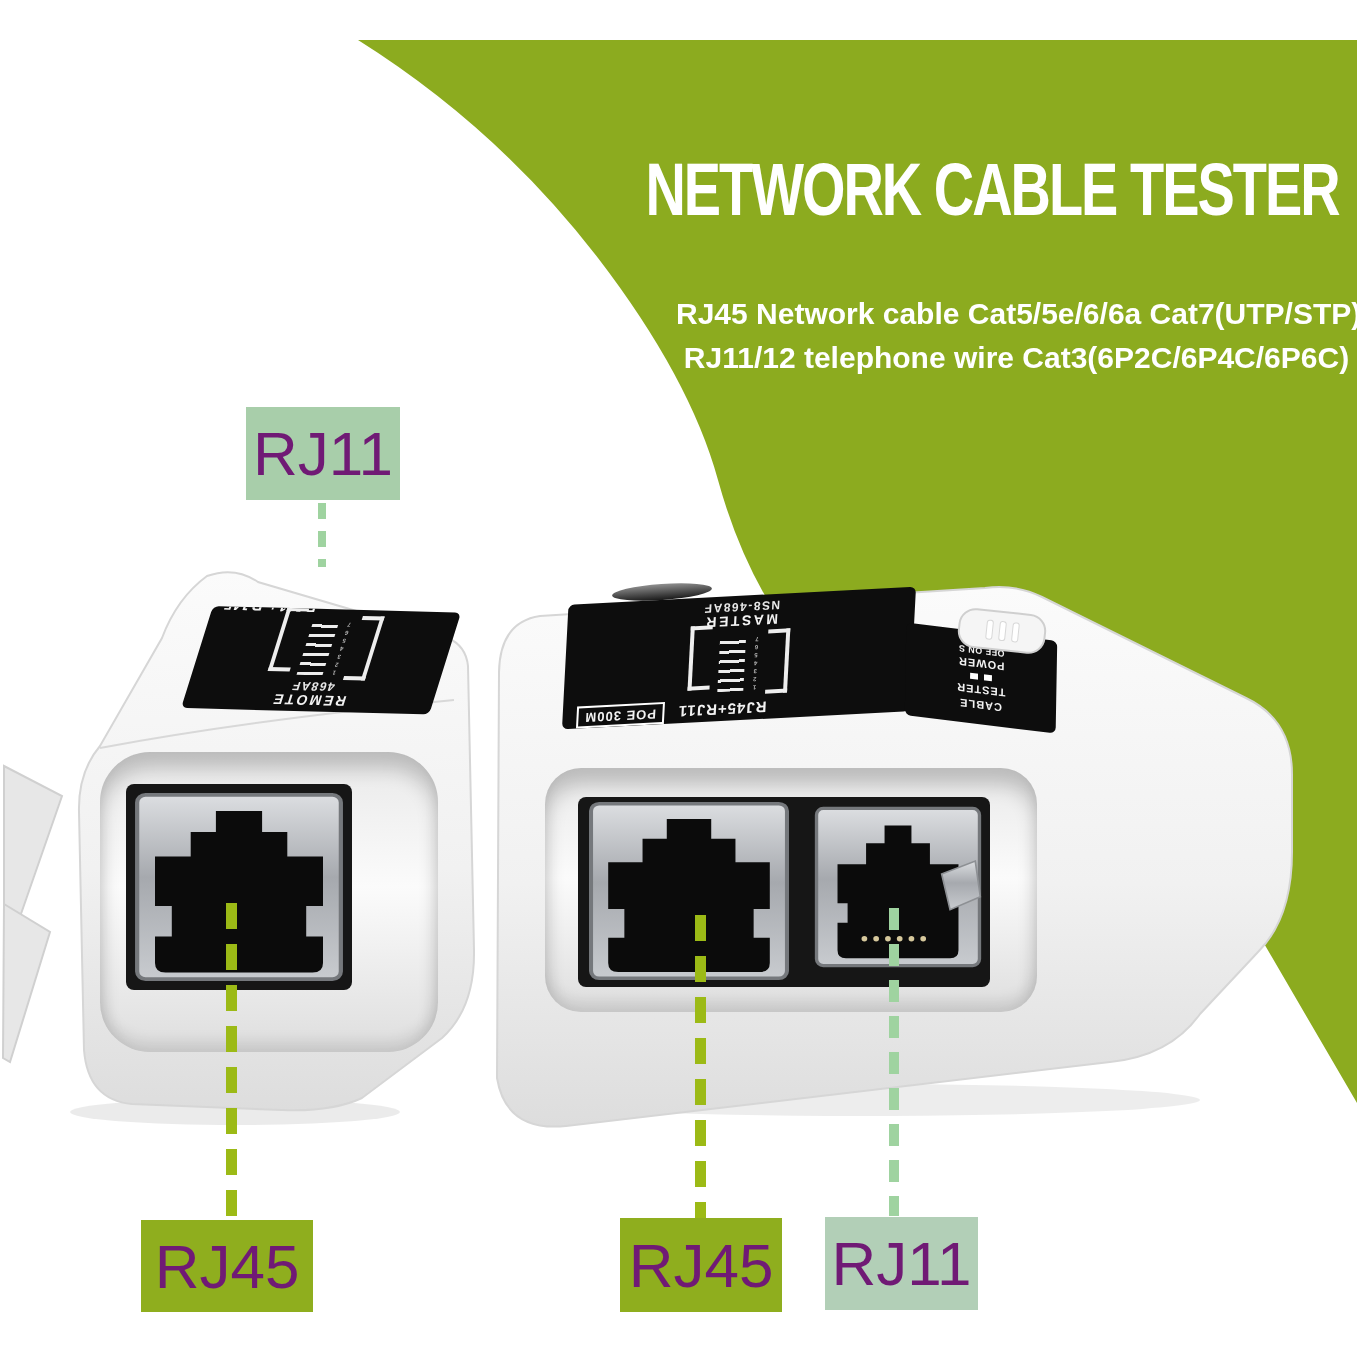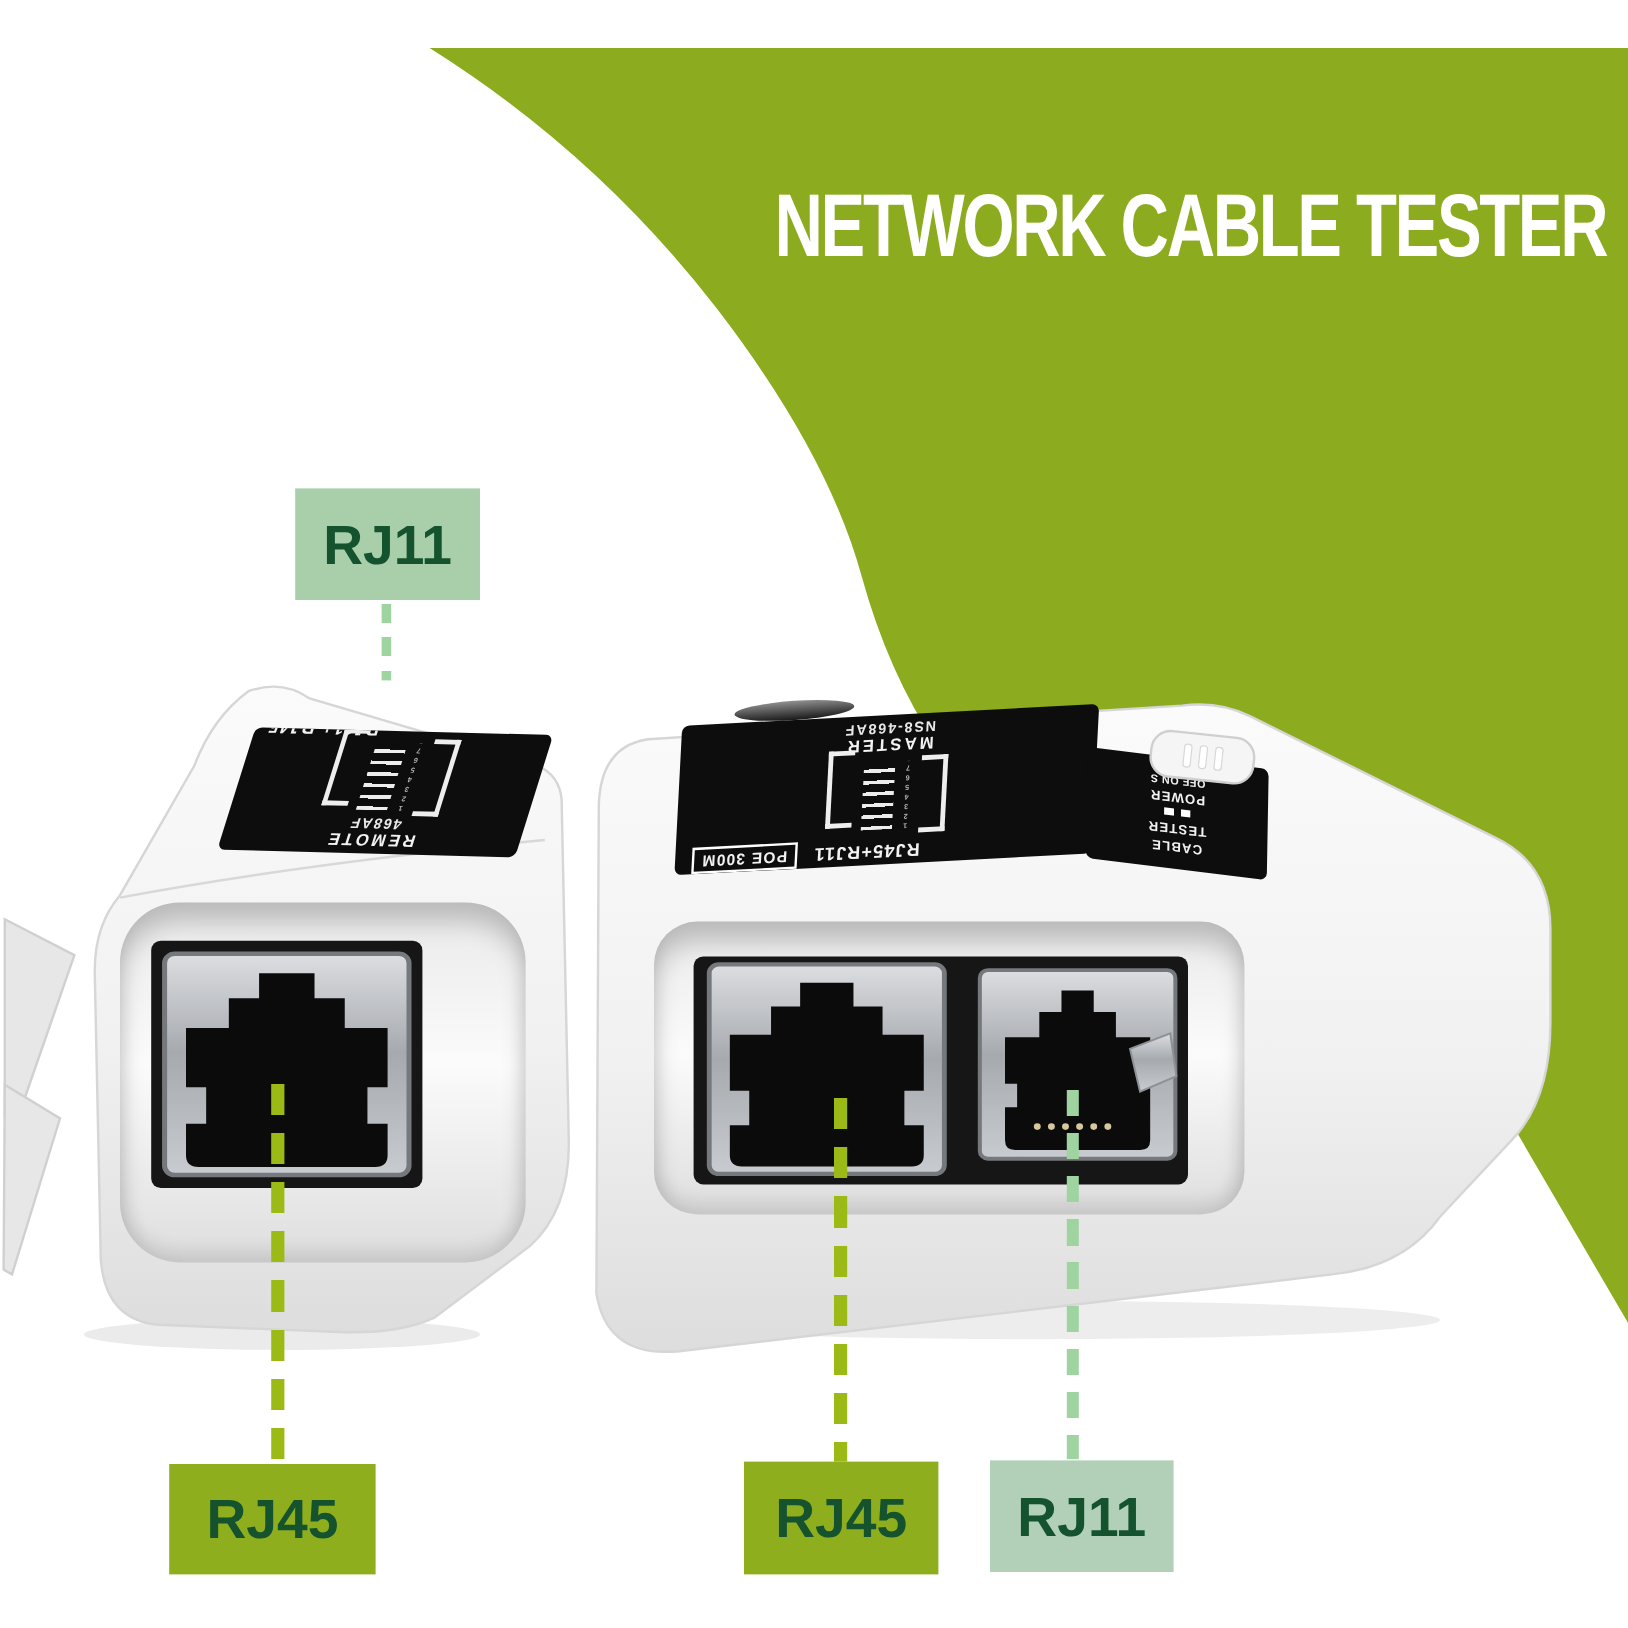--- a/index.html
+++ b/index.html
@@ -24,21 +24,21 @@
     text-align:center;white-space:nowrap;
   }
   .detail{
     position:absolute;left:676px;width:681px;z-index:6;color:#fff;
     font-size:30px;font-weight:bold;text-align:center;white-space:nowrap;
   }
   .d1{top:297px;} .d2{top:341px;}
 
   
   .callout{
-    position:absolute;z-index:8;color:#14532d;font-weight:bold;font-size:46px;
+    position:absolute;z-index:8;color:#701a75;font-weight:normal;font-size:62px;
     display:flex;align-items:center;justify-content:center;
   }
   .c1{left:246px;top:407px;width:154px;height:93px;background:#A8CEAA;}
   .c2{left:141px;top:1220px;width:172px;height:92px;background:#8FAE1E;}
   .c3{left:620px;top:1218px;width:162px;height:94px;background:#8FAE1E;}
   .c4{left:825px;top:1217px;width:153px;height:93px;background:#B2CFB7;}
 
   
   .dash{position:absolute;z-index:7;}
   .dash.pale{background:repeating-linear-gradient(to bottom,#9FD3A0 0 16px,transparent 16px 28px);}
@@ -147,20 +147,22 @@
 
     <path d="M207,576 Q235,566 258,582 L448,638 Q466,646 468,666
              L474,950 Q475,1008 442,1038 L362,1098 Q332,1112 282,1110
              L132,1104 Q88,1100 84,1050 L79,812 Q78,772 100,746
              L162,638 Q177,598 207,576 Z" fill="url(#bodyg)" stroke="#d6d6d6" stroke-width="2"></path>
 
     <path d="M100,748 Q250,720 454,700" fill="none" stroke="#d8d8d8" stroke-width="2"></path>
   </svg>
 
   <div class="title">NETWORK CABLE TESTER</div>
+  <div class="detail d1">RJ45 Network cable Cat5/5e/6/6a Cat7(UTP/STP)</div>
+  <div class="detail d2">RJ11/12 telephone wire Cat3(6P2C/6P4C/6P6C)</div>
 
   <div class="plabel r-label dev">
     <div class="flip180">
       <div class="name-block">
         <div class="name-line">REMOTE</div>
         <div class="model-line">468AF</div>
       </div>
       <div class="ladder">
         <span class="bracket bl"></span>
         <span class="pins">12345678G</span>

